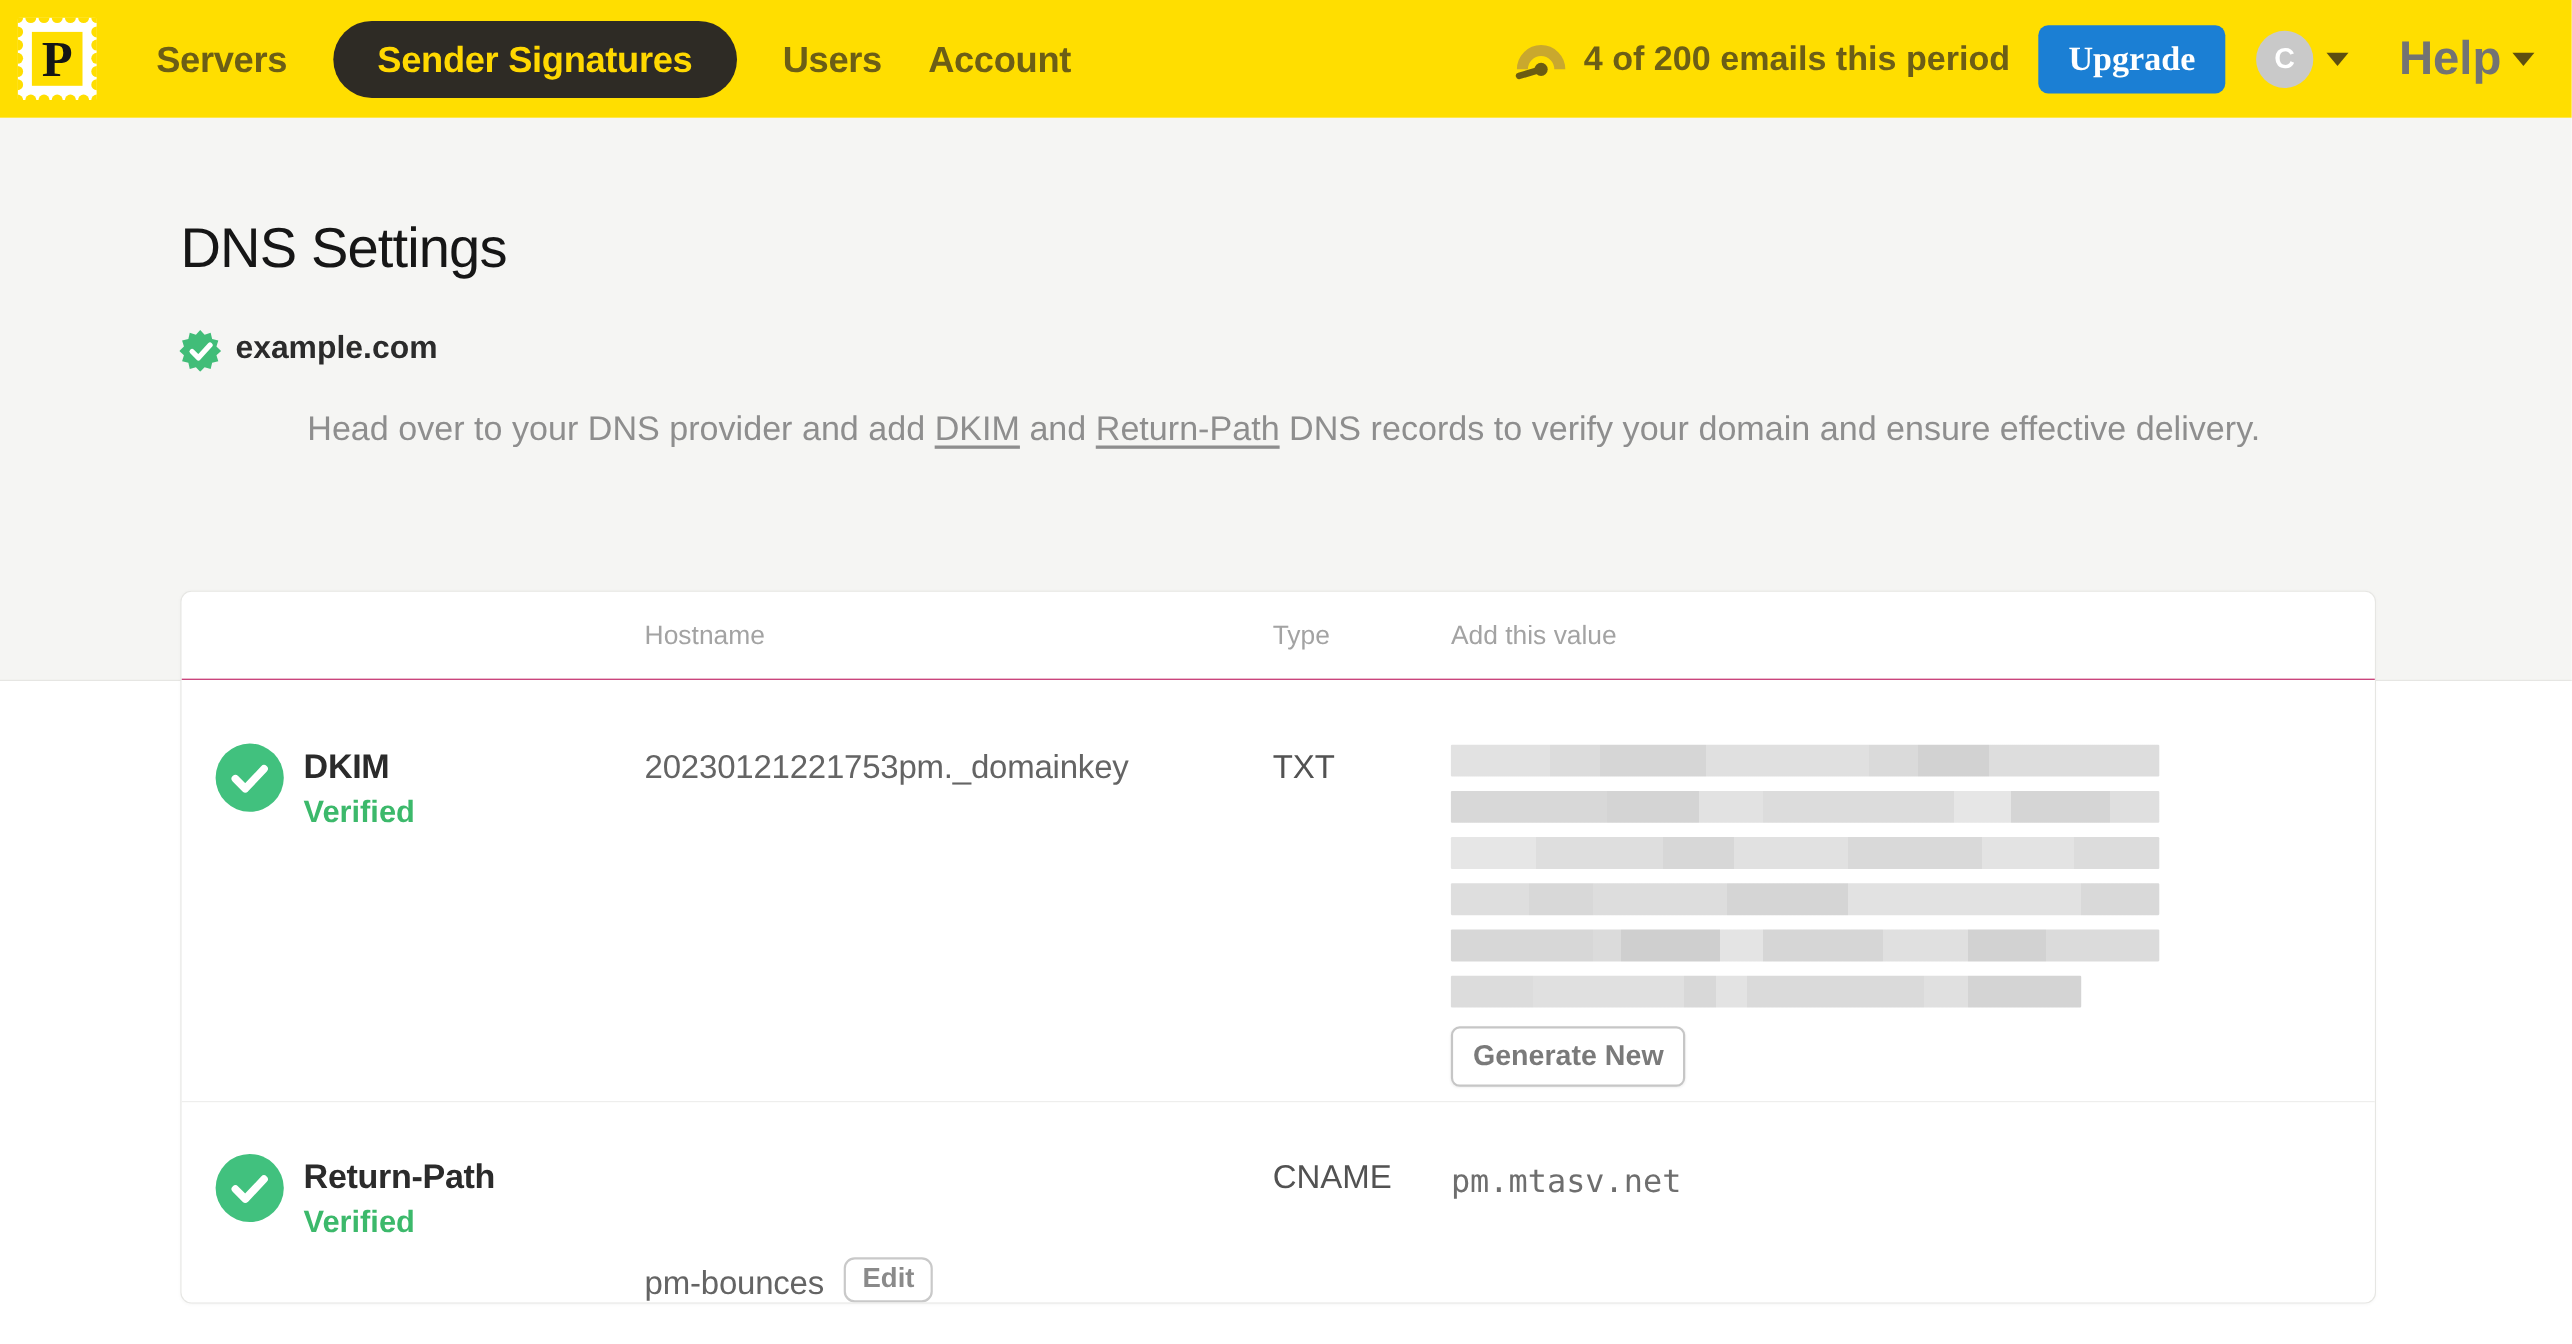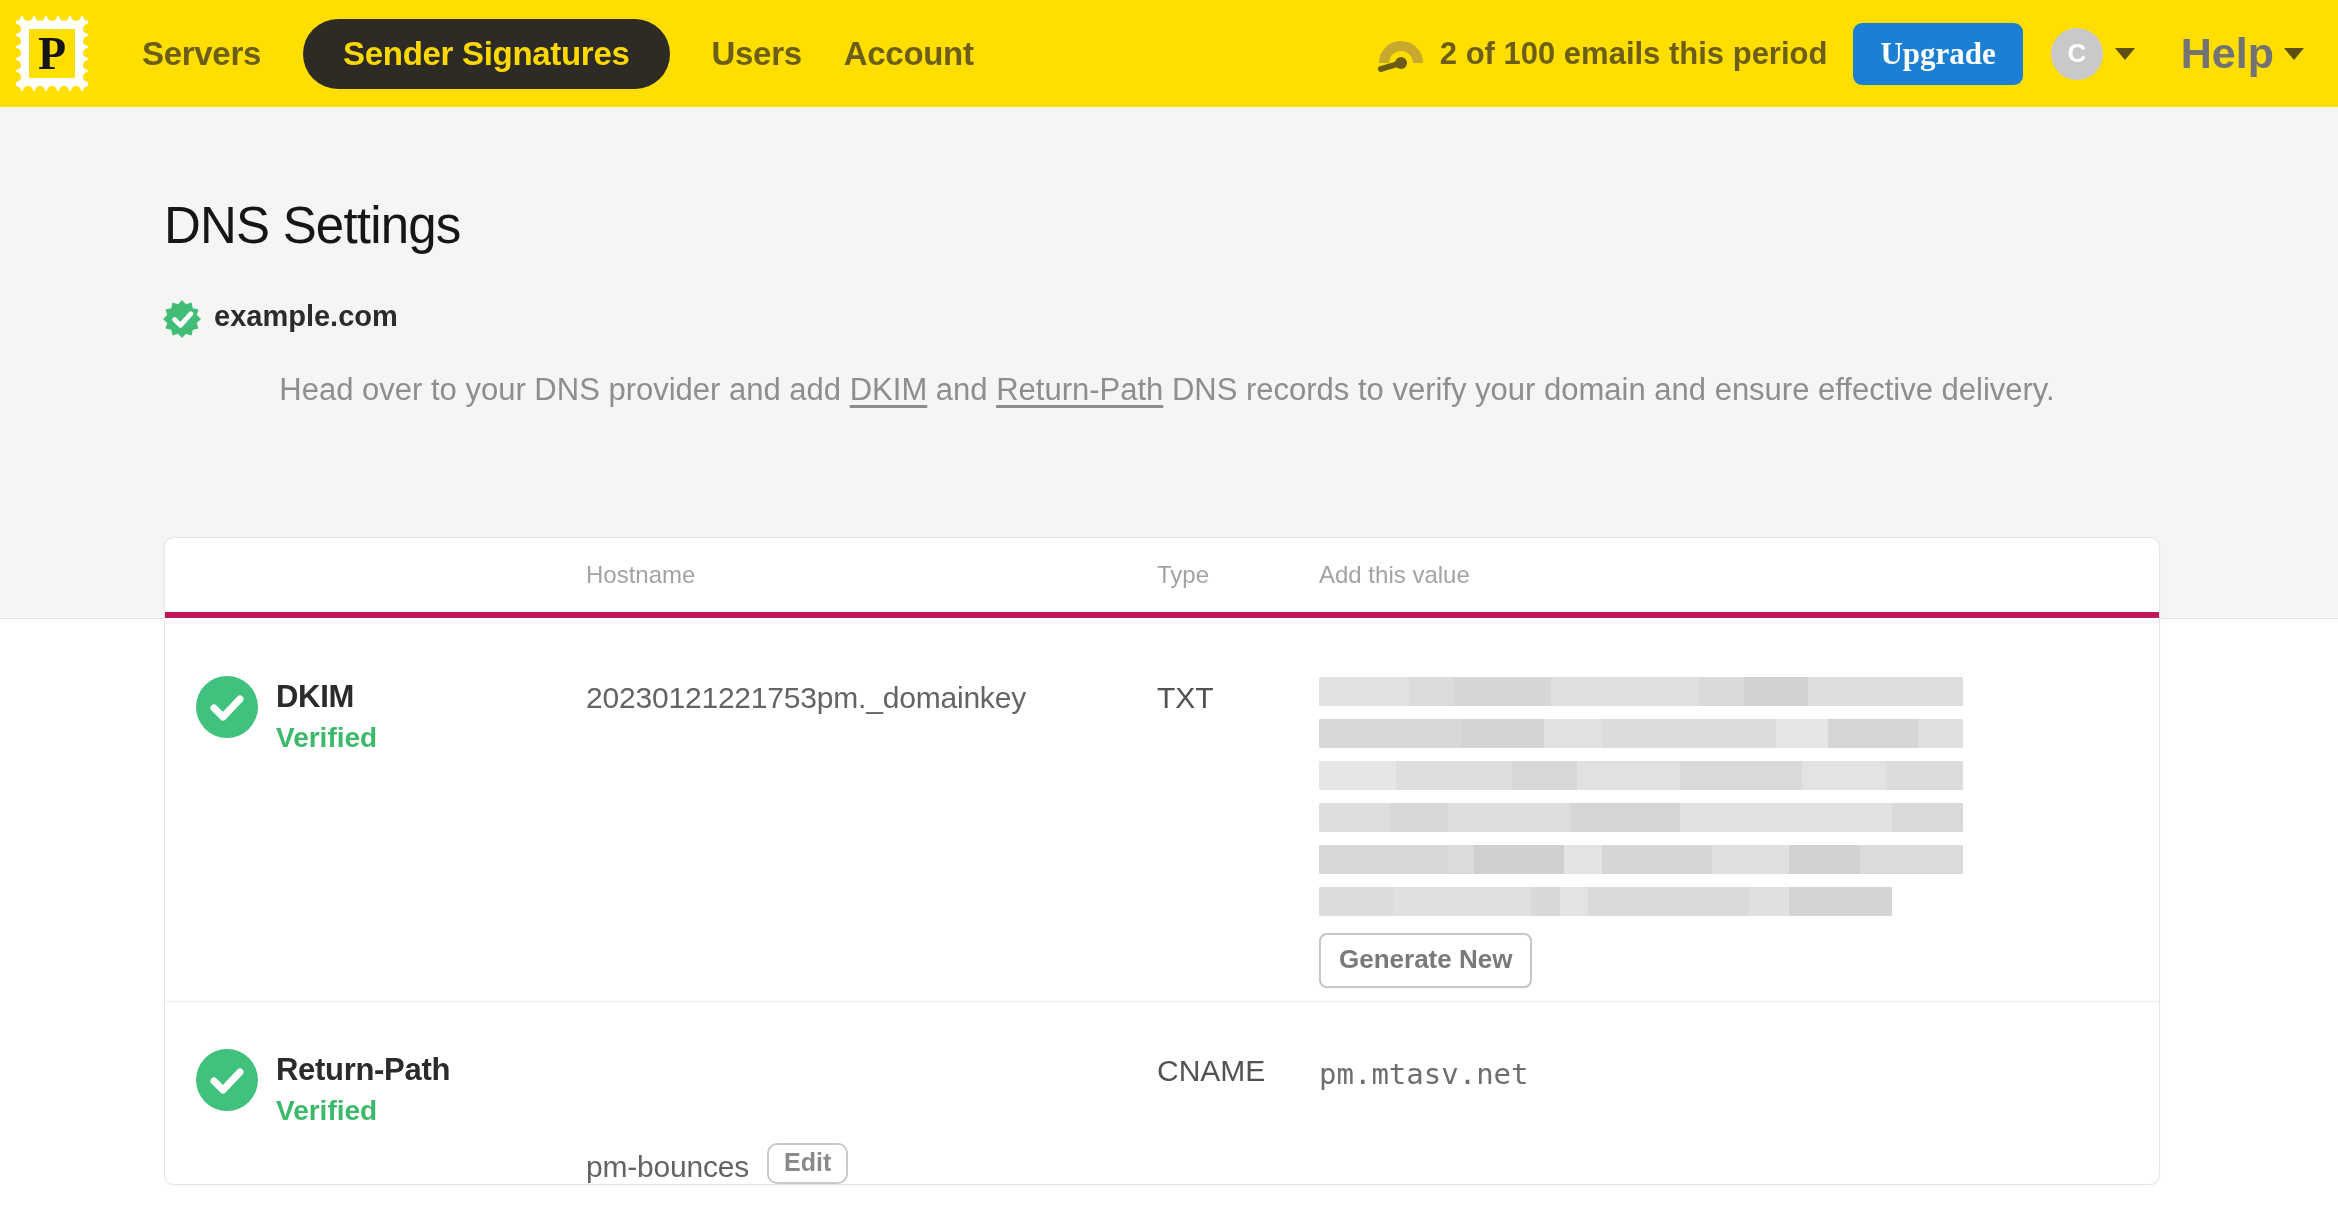--- a/index.html
+++ b/index.html
@@ -76,21 +76,21 @@
   .description a { color: #8e8e8e; text-decoration: underline; text-underline-offset: 5px; cursor: pointer; }
 
   
   .card {
     position: absolute; left: 164px; top: 537px; width: 1996px; height: 648px;
     background: #ffffff; border: 1px solid #e6e6e3; border-radius: 10px;
     box-shadow: 0 1px 3px rgba(0,0,0,0.03);
     z-index: 2; overflow: hidden;
   }
   .row-grid { display: grid; grid-template-columns: 421px 571px 162px 1fr; }
-  .table-head { height: 80px; border-bottom: 6px solid #be185d; align-items: center; }
+  .table-head { height: 80px; border-bottom: 1px solid #be185d; align-items: center; }
   .th { font-size: 24px; color: #a3a3a3; }
 
   .record-row { border-bottom: 1px solid #ededeb; }
   .record-row.last { border-bottom: none; }
   .row-dkim { height: 384px; }
   .row-return-path { height: 182px; }
 
   .status-cell { display: flex; gap: 18px; padding-left: 31px; }
   .row-dkim .status-cell { padding-top: 58px; }
   .row-return-path .status-cell { padding-top: 47px; }
@@ -183,21 +183,21 @@
     <a class="nav-link">Account</a>
   </nav>
 
   <div class="nav-right">
     <div class="usage">
       <svg width="50" height="40" viewBox="0 0 50 40">
         <path d="M8,29 A17,17 0 0 1 42,29" stroke="#c9a82e" stroke-width="10" fill="none"></path>
         <line x1="25" y1="29" x2="5" y2="35" stroke="#6b5c12" stroke-width="6" stroke-linecap="round"></line>
         <circle cx="25" cy="29" r="6" fill="#6b5c12"></circle>
       </svg>
-      <span class="usage-text">2 of 100 emails this period</span>
+      <span class="usage-text">4 of 200 emails this period</span>
     </div>
     <button class="upgrade-btn">Upgrade</button>
     <div class="avatar">C</div>
     <div class="caret avatar-caret"></div>
     <div class="help">
       <span class="help-label">Help</span>
       <div class="caret"></div>
     </div>
   </div>
 </header>

